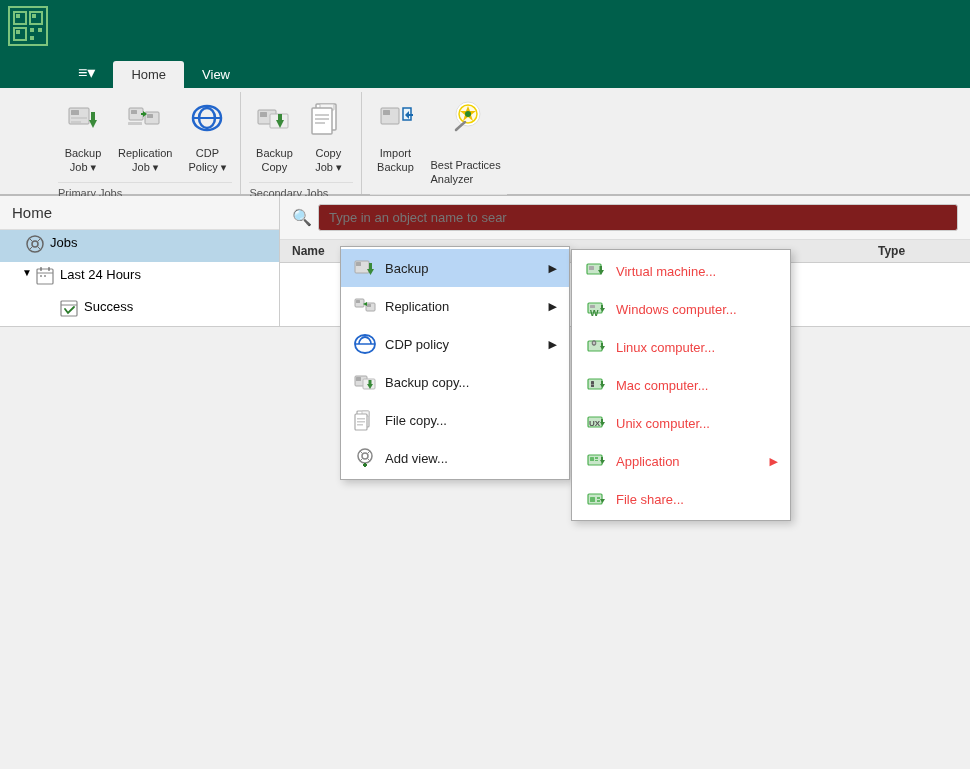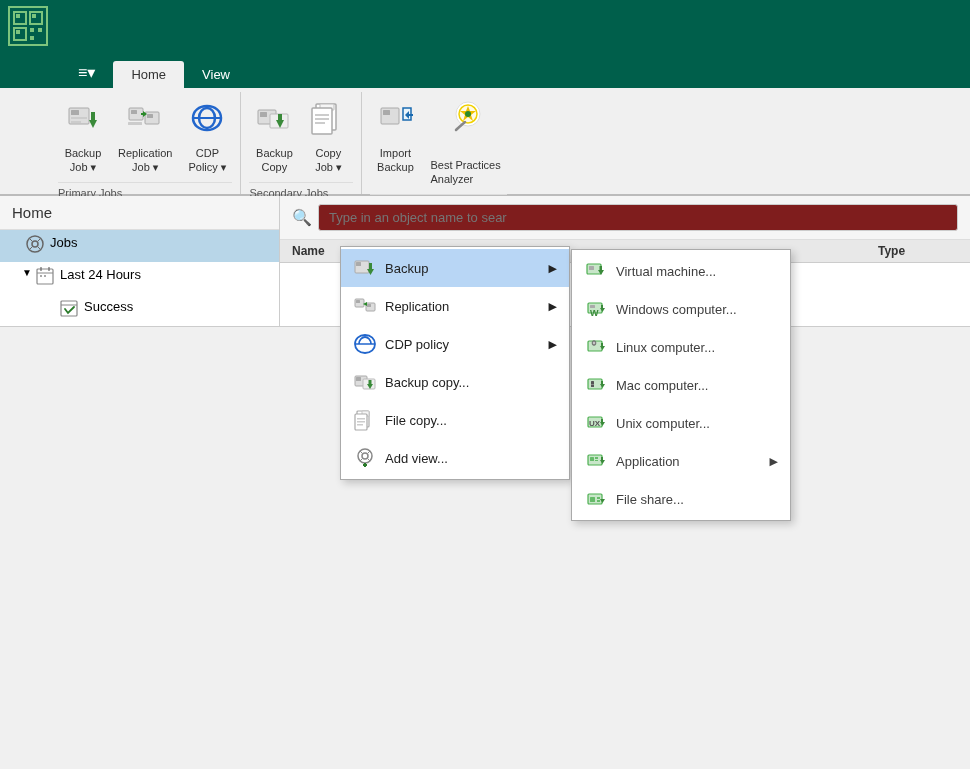--- a/index.html
+++ b/index.html
@@ -174,21 +174,21 @@
       width: 220px;
       z-index: 101;
       padding: 2px 0;
     }
     .submenu-item {
       display: flex;
       align-items: center;
       padding: 7px 12px;
       cursor: pointer;
       font-size: 13px;
-      color: #404040;
+      color: #ef4444;
       position: relative;
     }
     .submenu-item .sub-icon { width: 24px; height: 24px; margin-right: 8px; display: flex; align-items: center; justify-content: center; font-size: 16px; }
     .submenu-item .chevron { margin-left: auto; font-size: 11px; }
 
     
     .icon-backup { color: #3a8a3a; }
     .icon-replication { color: #2a8a2a; }
     .icon-cdp { color: #2266cc; }
 

